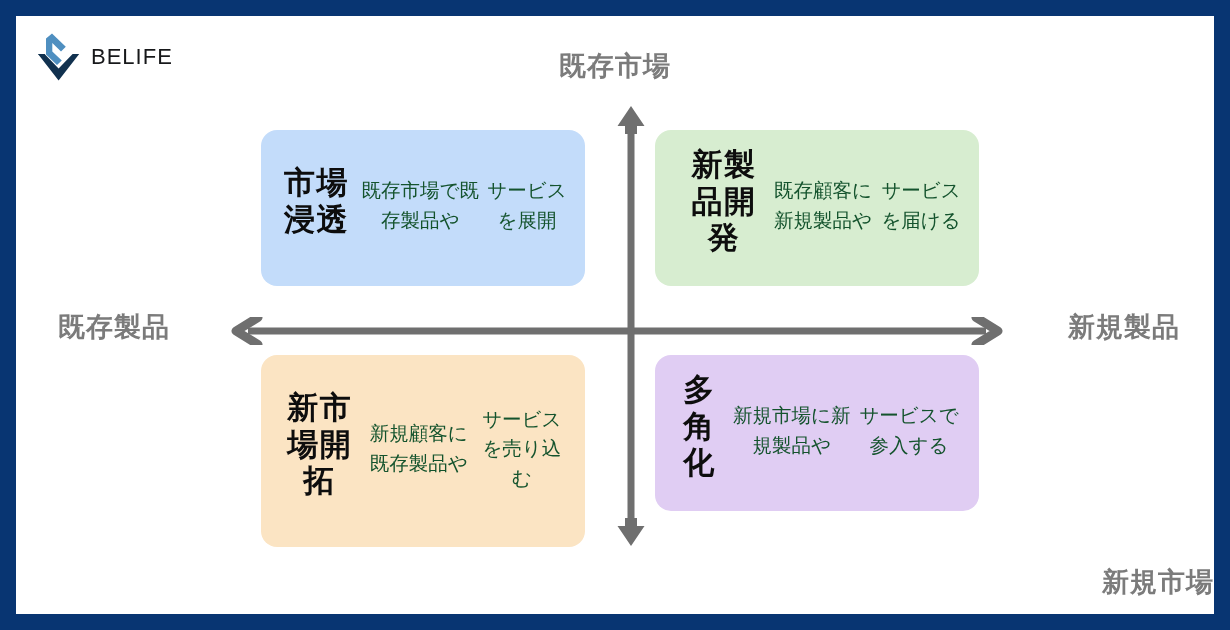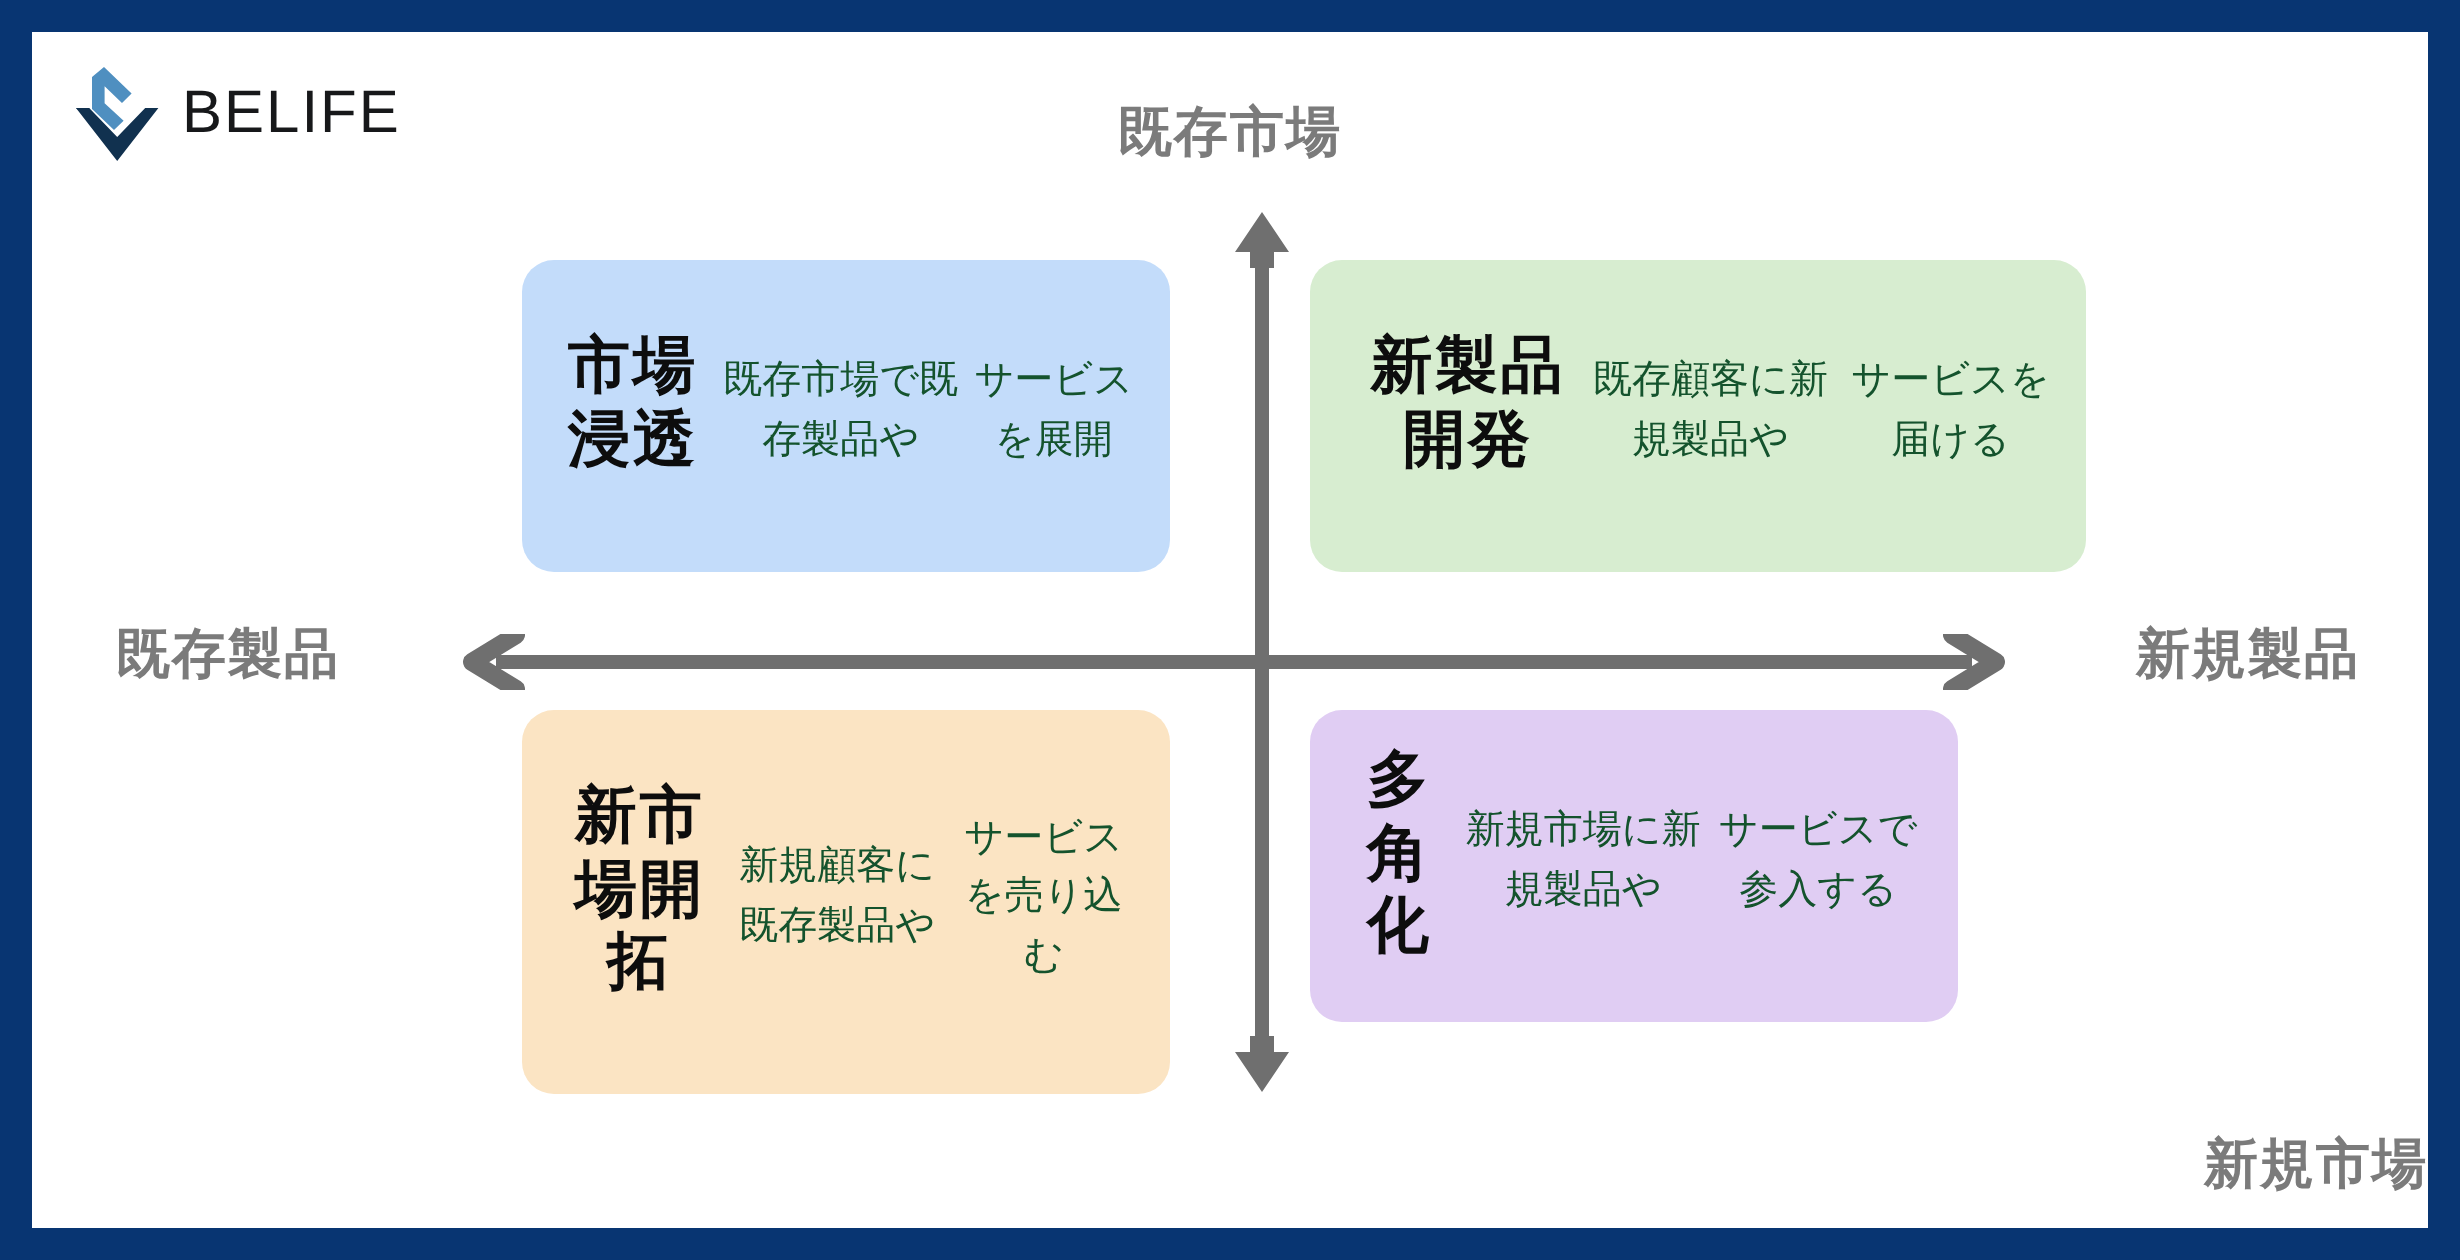--- a/index.html
+++ b/index.html
@@ -40,21 +40,21 @@
     align-items: center;
     gap: 9px;
   }
   .logo-mark {
     width: 46px;
     height: 50px;
     display: block;
   }
   .logo-text {
     font-family: "Liberation Sans", "DejaVu Sans", sans-serif;
-    font-size: 30px;
+    font-size: 22px;
     font-weight: 400;
     letter-spacing: 1.0px;
     color: #17181a;
     line-height: 1;
     white-space: nowrap;
   }
 
   
   .axis-h {
     position: absolute;
@@ -127,21 +127,21 @@
     font-size: 19.5px;
     font-weight: 400;
     color: #14532d;
     line-height: 1.52;
     text-align: center;
     margin: 0;
     font-family: "Liberation Serif", "DejaVu Serif", serif;
   }
 
   .card-tl { left: 245px; top: 114px; width: 324px; height: 156px; background: #c3dcfa; }
-  .card-tr { left: 639px; top: 114px; width: 388px; height: 156px; background: #d7edd0; padding-left: 24px; }
+  .card-tr { left: 639px; top: 114px; width: 324px; height: 156px; background: #d7edd0; padding-left: 24px; }
   .card-bl { left: 245px; top: 339px; width: 324px; height: 192px; background: #fbe4c3; }
   .card-br { left: 639px; top: 339px; width: 324px; height: 156px; background: #e0cdf3; }
 </style>
 </head>
 <body>
 
 <div class="slide" style="background: rgb(8, 53, 114);">
   <div class="slide-inner">
 
     <div class="logo">

